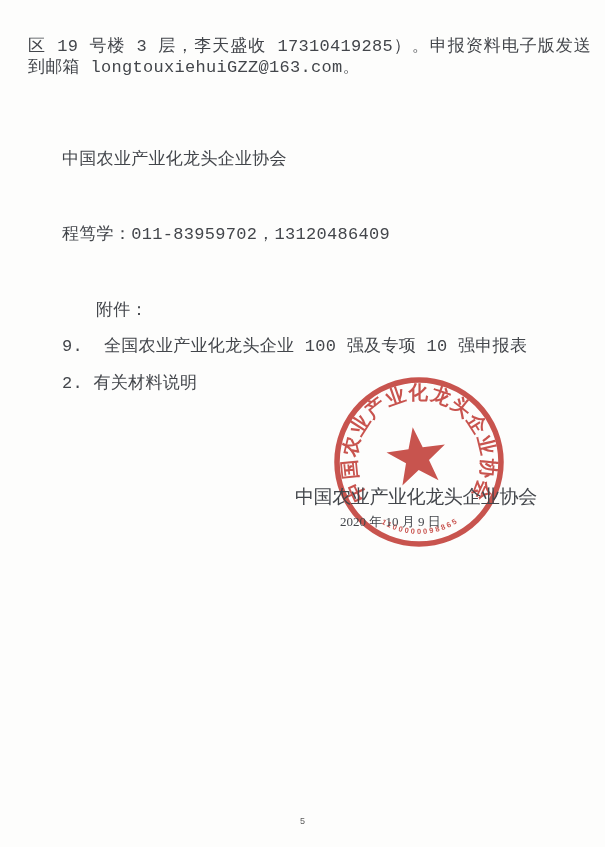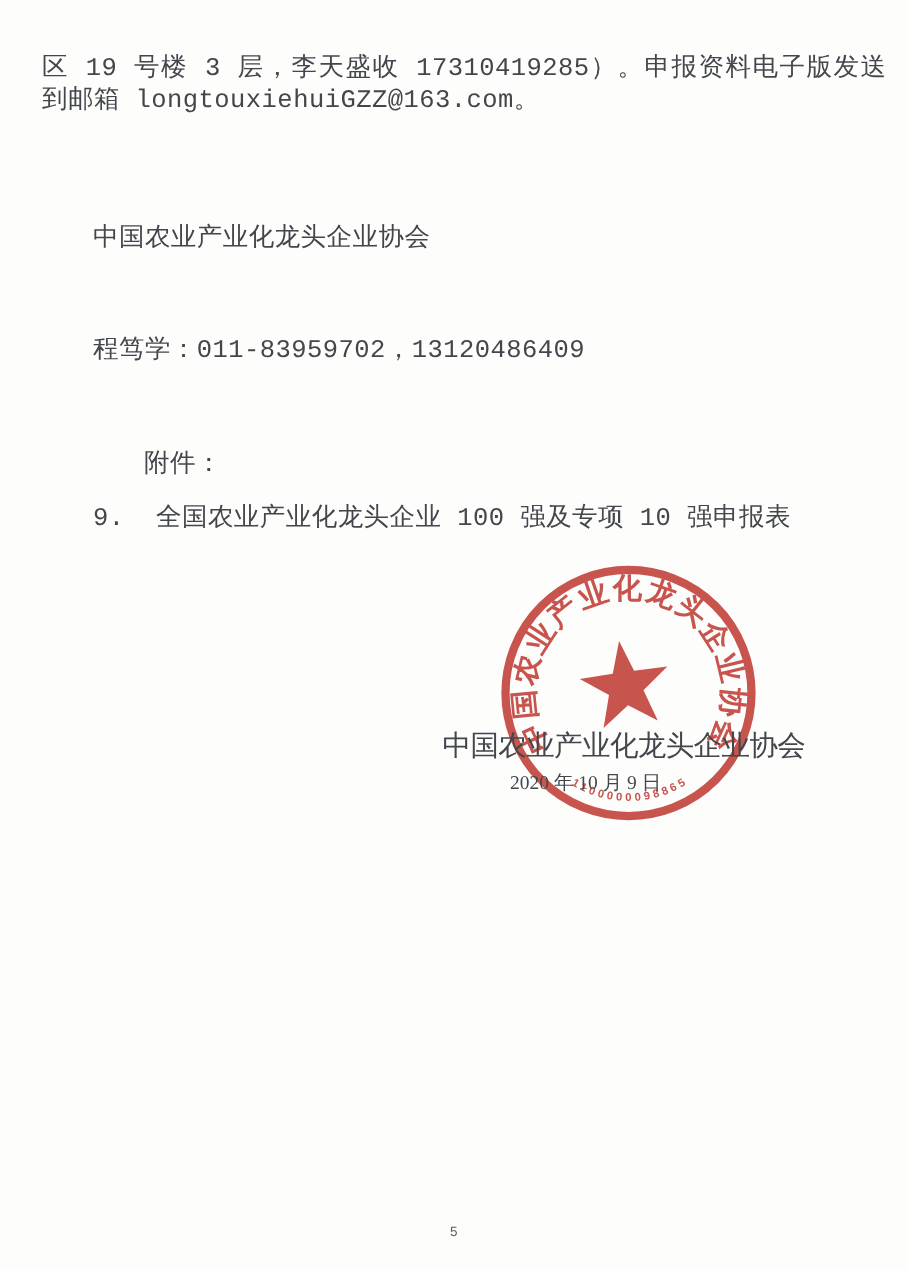--- a/index.html
+++ b/index.html
@@ -96,20 +96,21 @@
 <div class="page">
 
   <p class="line l1">区 19 号楼 3 层，李天盛收 17310419285）。申报资料电子版发送</p>
   <p class="line l2">到邮箱 longtouxiehuiGZZ@163.com。</p>
 
   <p class="line l4">中国农业产业化龙头企业协会</p>
   <p class="line l6">程笃学：011-83959702，13120486409</p>
 
   <p class="line l7">附件：</p>
   <p class="line l8">9.  全国农业产业化龙头企业 100 强及专项 10 强申报表</p>
+  <p class="line l9">2. 有关材料说明</p>
 
   <div class="seal">
     <svg viewBox="0 0 176 176" xmlns="http://www.w3.org/2000/svg" aria-hidden="true">
       <circle class="seal-ring" cx="88" cy="88" r="82"></circle>
       <defs>
         <path id="sealTopArc" d="M 37.4 125.5 A 63 63 0 1 1 138.6 125.5" fill="none"></path>
         <path id="sealBottomArc" d="M 37.1 138.9 A 72 72 0 0 0 140.7 137.1" fill="none"></path>
       </defs>
       <text class="seal-arc-text">
         <textPath href="#sealTopArc" startOffset="50%" text-anchor="middle">中国农业产业化龙头企业协会</textPath>

